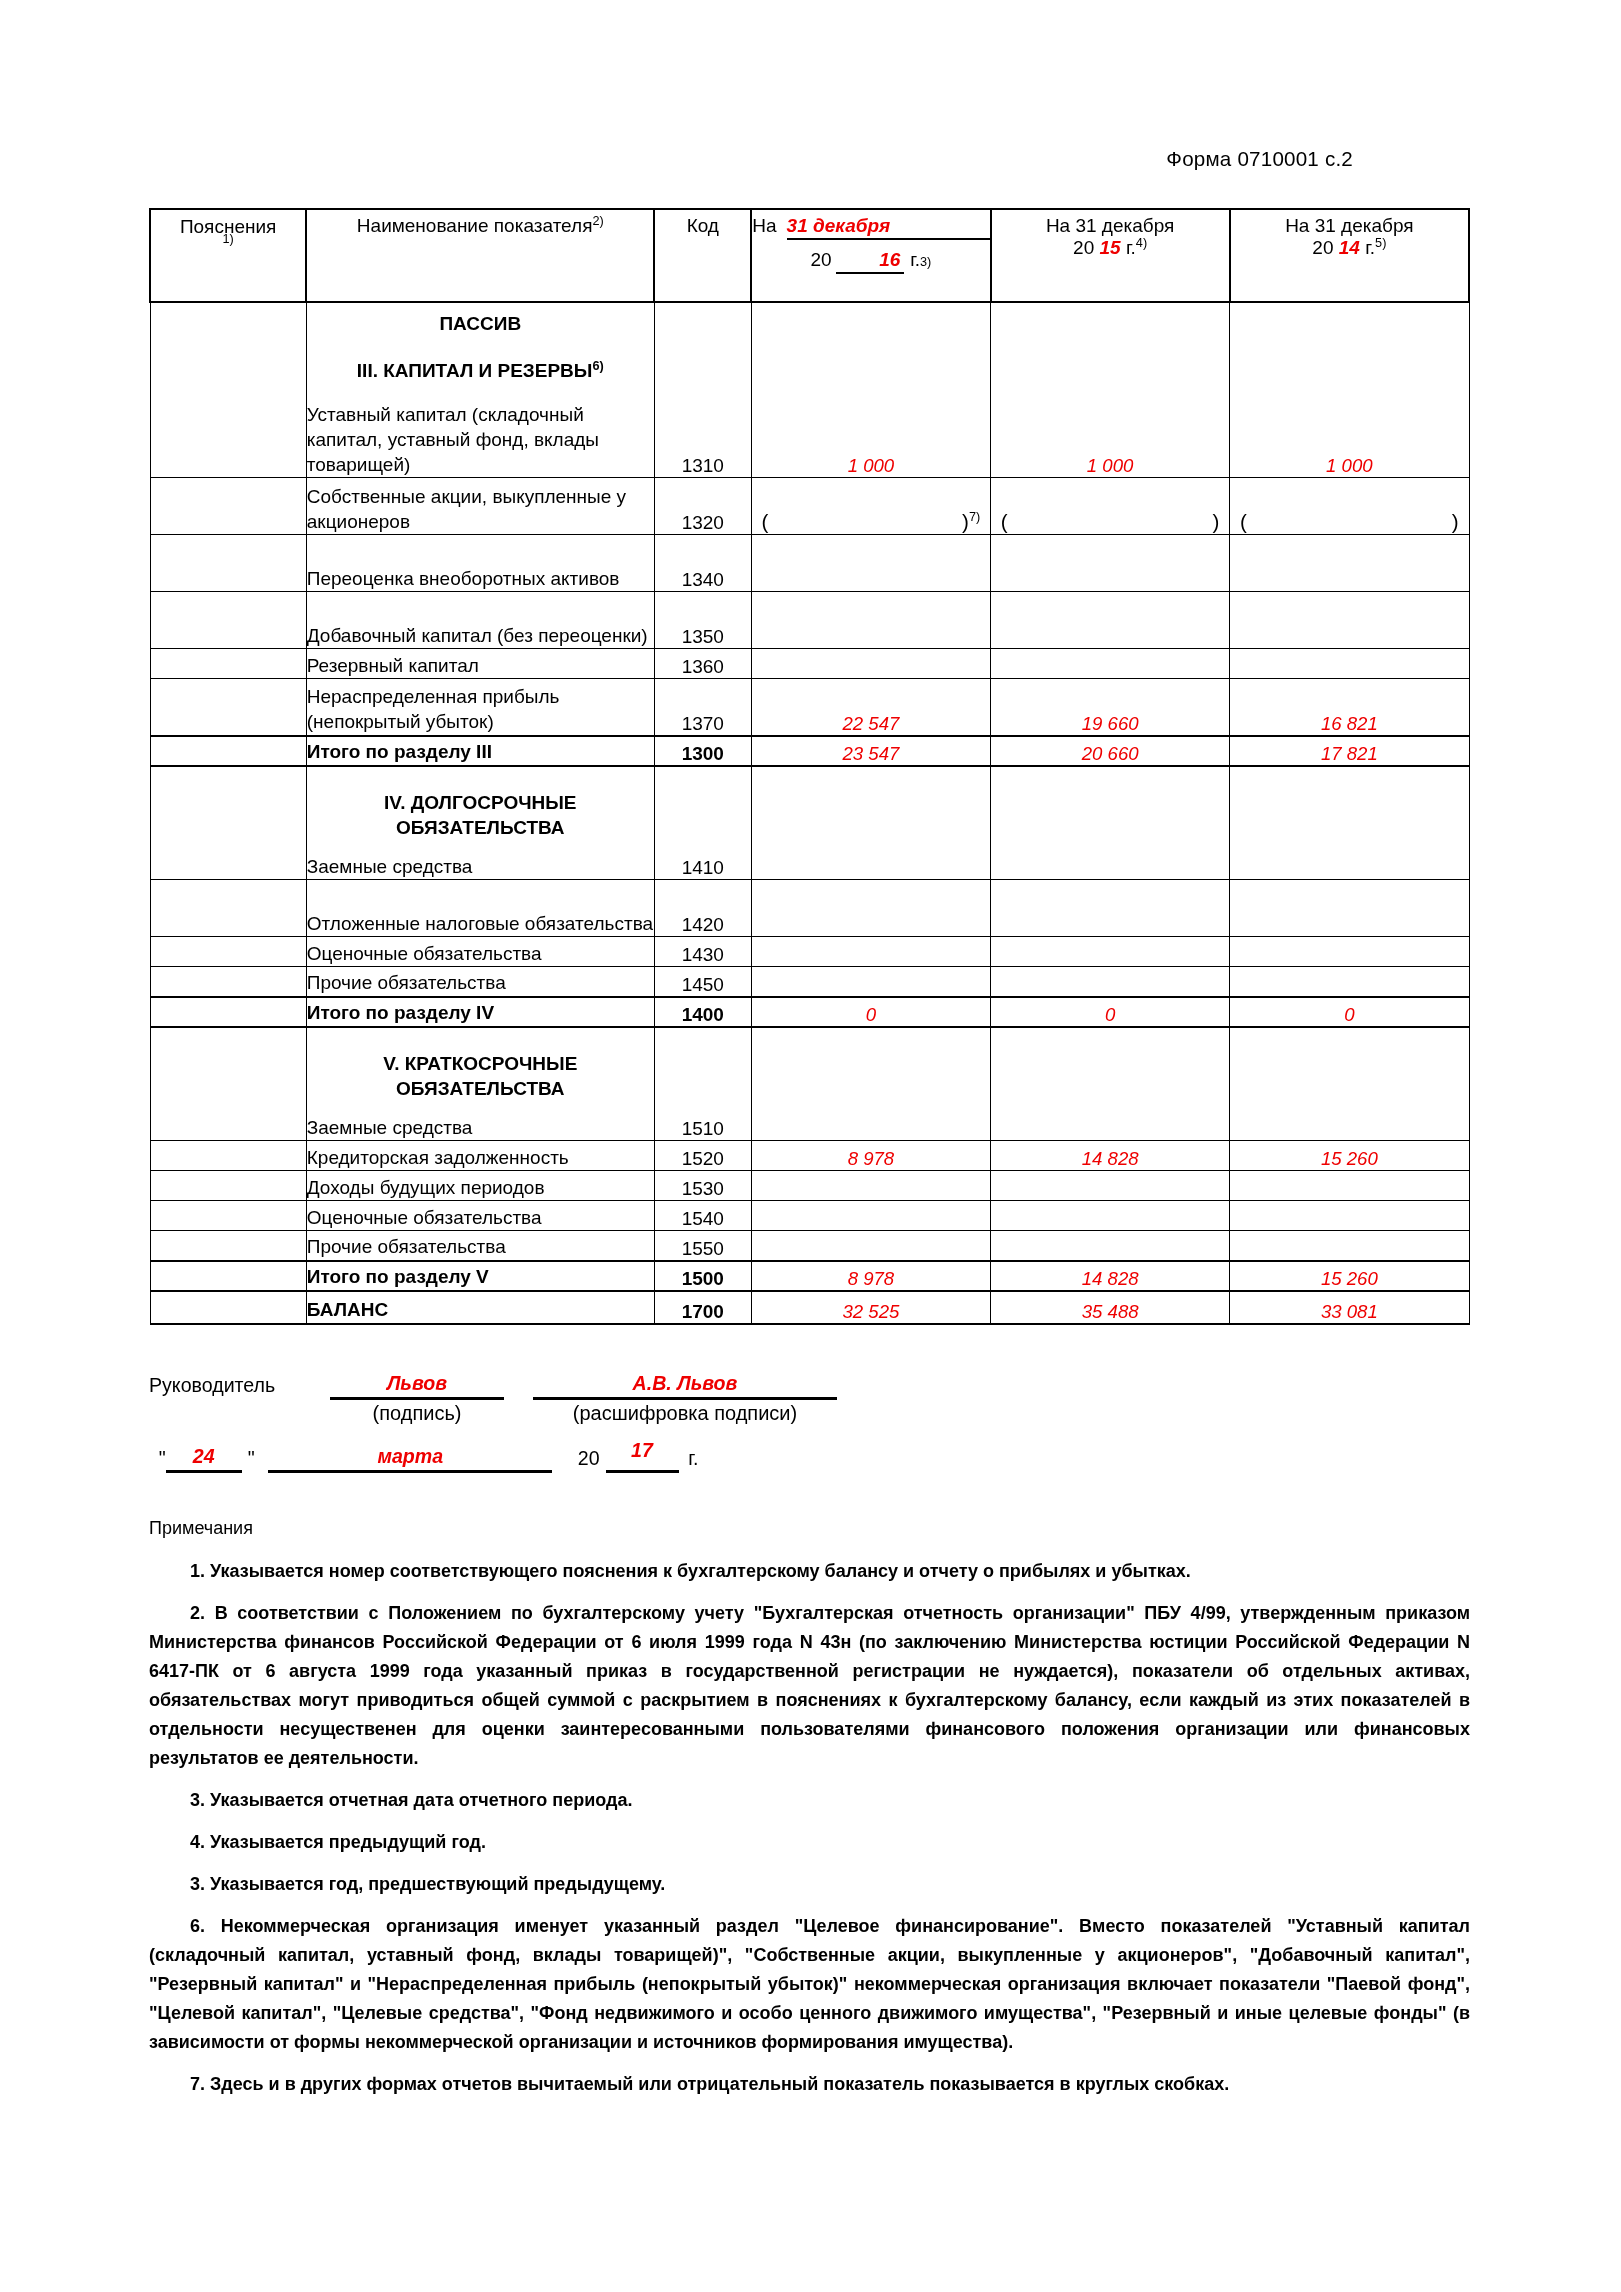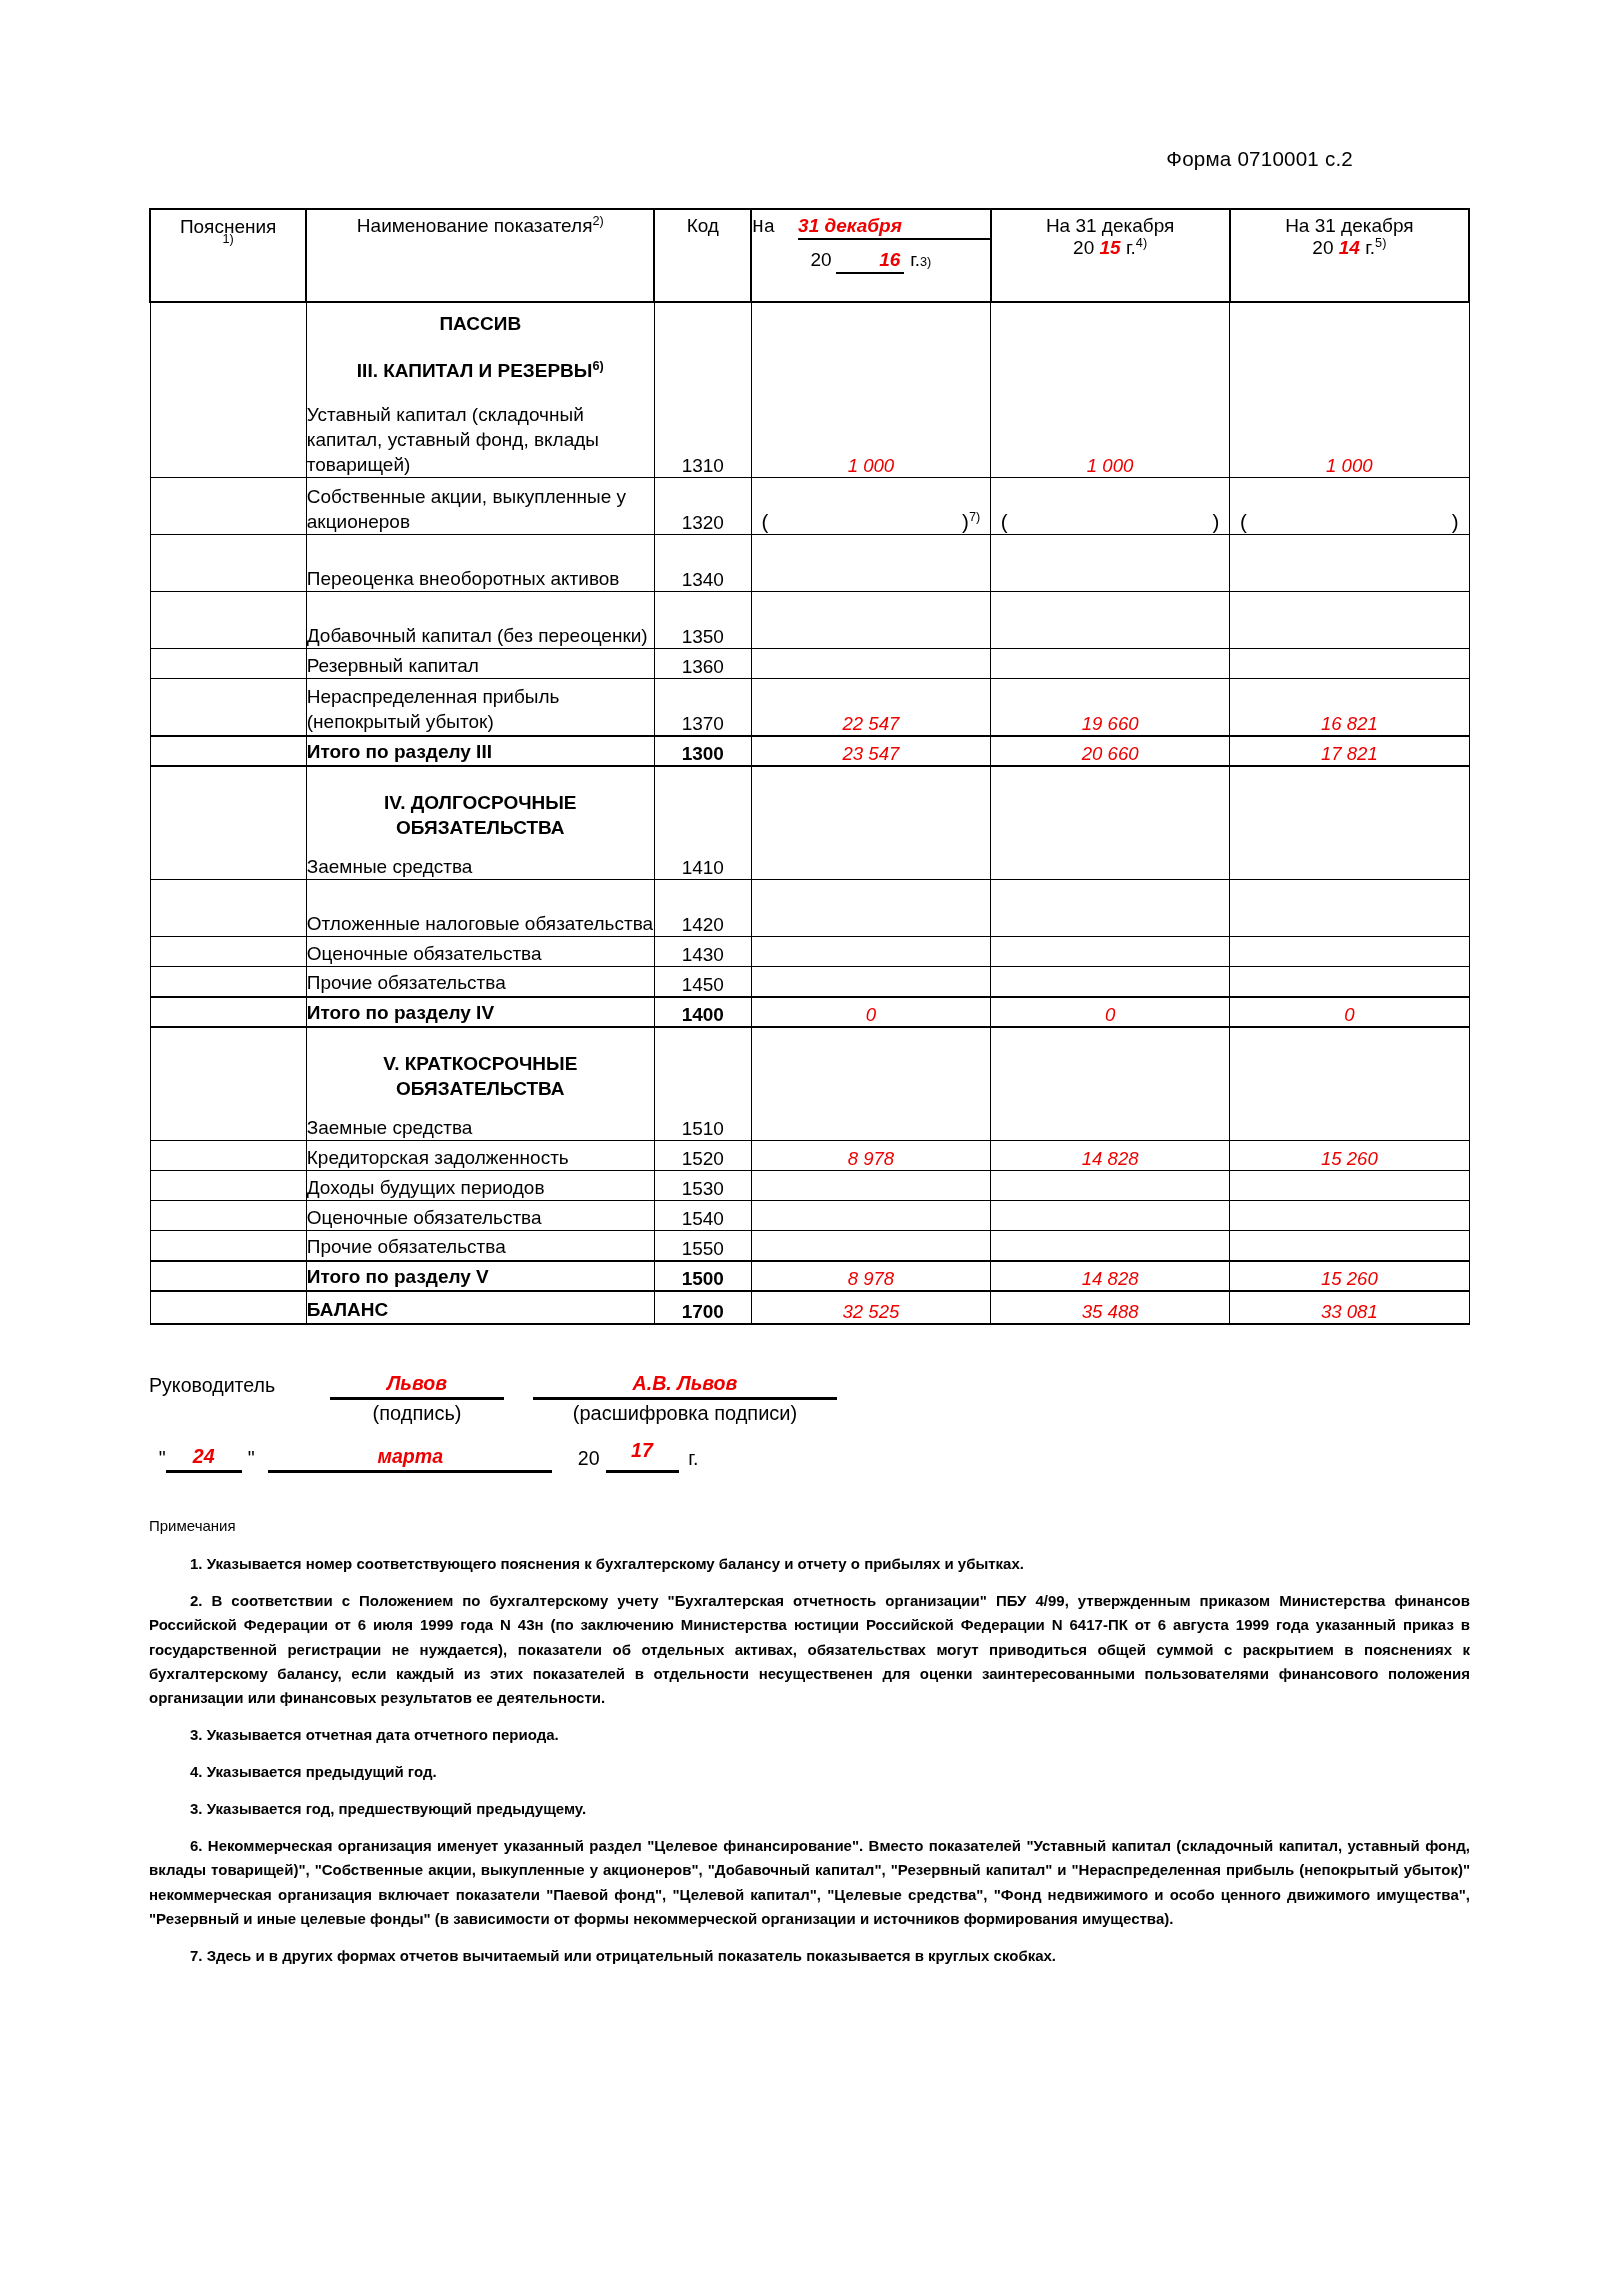--- a/index.html
+++ b/index.html
@@ -63,21 +63,21 @@
     vertical-align: top;
     text-align: center;
     height: 86px;
     padding-top: 4.9px;
   }
   .hdr-expl { line-height: 1.28; }
   .hdr-expl .sup { font-size: 12.7px; vertical-align: super; }
   .sup { font-size: 12.7px; vertical-align: super; line-height: 0; }
   .date-col { padding: 3.9px 7.8px 0 7.8px; }
   .date-row1 { display: flex; align-items: baseline; justify-content: flex-start; }
-  .date-row1 .na { margin-right: 23px; font-family: Liberation Mono, monospace; }
+  .date-row1 .na { margin-right: 10px; }
   .date-row1 .fill {
     flex: 1;
     border-bottom: 2.9px solid #000;
     text-align: left;
     padding-bottom: 1px;
   }
   .date-row2 {
     display: flex;
     align-items: baseline;
     justify-content: center;
@@ -198,21 +198,21 @@
     margin-left: 5.9px;
   }
   .dl-g { padding-bottom: 2.9px; margin-left: 9.8px; }
 
   
   .notes {
     position: absolute;
     left: 149px;
     top: 1514px;
     width: 1321px;
-    font-size: 15px;
+    font-size: 18px;
     line-height: 1.62;
   }
   .notes .note-title { margin-bottom: 13.7px; }
   .notes p {
     margin: 0 0 12.7px 0;
     text-align: justify;
     text-indent: 41px;
     font-weight: bold;
   }
   .notes p.nojust { text-align: left; }

